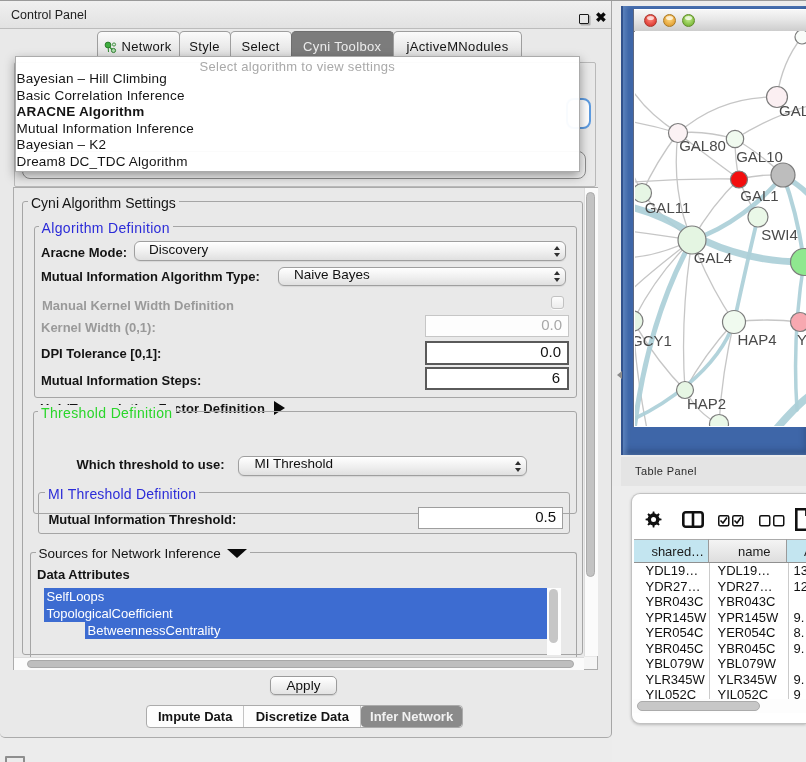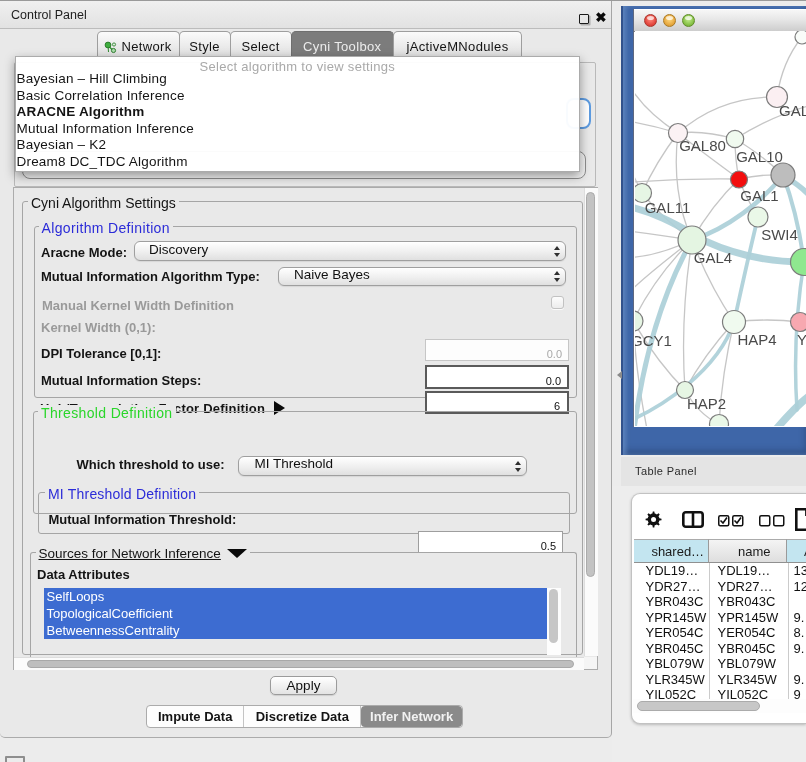--- a/index.html
+++ b/index.html
@@ -67,21 +67,21 @@
   .combo{position:absolute;box-sizing:border-box;border:1px solid #9F9F9F;border-radius:6px;
          background:linear-gradient(#FFFFFF,#EFEFEF 55%,#E0E0E0);box-shadow:inset 0 1px 0 rgba(255,255,255,.9),0 1px 1px rgba(0,0,0,.08);}
   .combo .val{position:absolute;font-size:13.5px;color:#111;bottom:3.5px;}
   .updown{position:absolute;width:7px;height:12px;}
   .updown:before,.updown:after{content:"";position:absolute;left:0;border-left:3.5px solid transparent;border-right:3.5px solid transparent;}
   .updown:before{top:0.5px;border-bottom:4.5px solid #2F2F2F;}
   .updown:after{bottom:0.5px;border-top:4.5px solid #2F2F2F;}
 
   
   .tf{position:absolute;box-sizing:border-box;background:#fff;border:2px solid #5A5A5A;
-      font-size:11px;color:#111;display:flex;align-items:flex-end;justify-content:flex-end;margin-top:24px;}
+      font-size:15px;color:#111;display:flex;align-items:flex-start;justify-content:flex-end;}
   .tf.thin{border:1px solid #9E9E9E;}
   .tf.dis{border:1px solid #C6C6C6;background:#FDFDFD;color:#A8A8A8;}
 
   .checkbox{position:absolute;box-sizing:border-box;border:1px solid #C2C2C2;border-radius:3px;
             background:linear-gradient(#FDFDFD,#ECECEC);box-shadow:0 1px 0 rgba(255,255,255,.8);}
 
   .arrow-right{display:inline-block;width:0;height:0;border-top:7px solid transparent;border-bottom:7px solid transparent;border-left:11px solid #0A0A0A;}
   .arrow-down{display:inline-block;width:0;height:0;border-left:10px solid transparent;border-right:10px solid transparent;border-top:9px solid #0A0A0A;}
 
   
@@ -418,28 +418,28 @@
   <div class="group" id="grp-mi">
     <span class="gtitle blue" style="left:6px;top:-7px;letter-spacing:0.2px;">MI Threshold Definition</span>
   </div>
 
   <div class="lbl" style="left:48.5px;top:511.5px;">Mutual Information Threshold:</div>
   <div class="tf thin" style="left:418px;top:507px;width:144.5px;height:22px;padding-right:5.5px;">
       <span>0.5</span>
     </div>
 
   <div class="group" id="grp-sources">
-    <span class="gtitle black" style="left:5px;top:-7px;font-size:13.5px;text-decoration:underline;"><span>Sources for Network Inference</span><span class="arrow-down" style="margin-left:6px;"></span></span>
+    <span class="gtitle black" style="left:5px;top:-7px;font-size:13.5px;"><span>Sources for Network Inference</span><span class="arrow-down" style="margin-left:6px;"></span></span>
   </div>
 
   <div class="lbl" style="left:37px;top:567px;">Data Attributes</div>
   <div class="abs" id="attr-list">
       <div class="attr-item" style="background: rgb(61, 108, 209);">SelfLoops</div>
       <div class="attr-item" style="background: rgb(61, 108, 209);">TopologicalCoefficient</div>
-      <div class="attr-item" style="background: rgb(61, 108, 209);">BetweennessCentrality</div>
+      <div class="attr-item" style="background: rgb(61, 108, 209); margin-left: 41px;">BetweennessCentrality</div>
     </div>
   <div class="abs" id="attr-strip"></div>
   <div class="abs" id="attr-vsb-thumb"></div>
 
   <div class="abs" id="vsb-track"></div>
   <div class="abs" id="vsb-thumb"></div>
   <div class="abs" id="hsb-track"></div>
   <div class="abs" id="hsb-thumb"></div>
   <div class="abs" id="sb-corner"></div>
 

